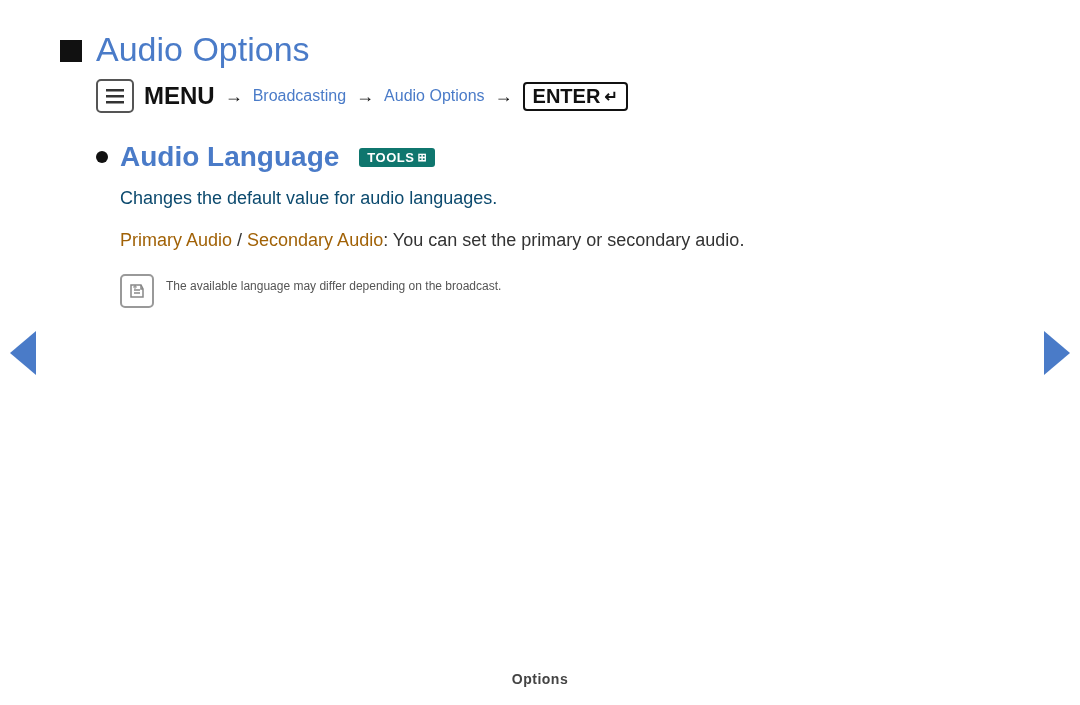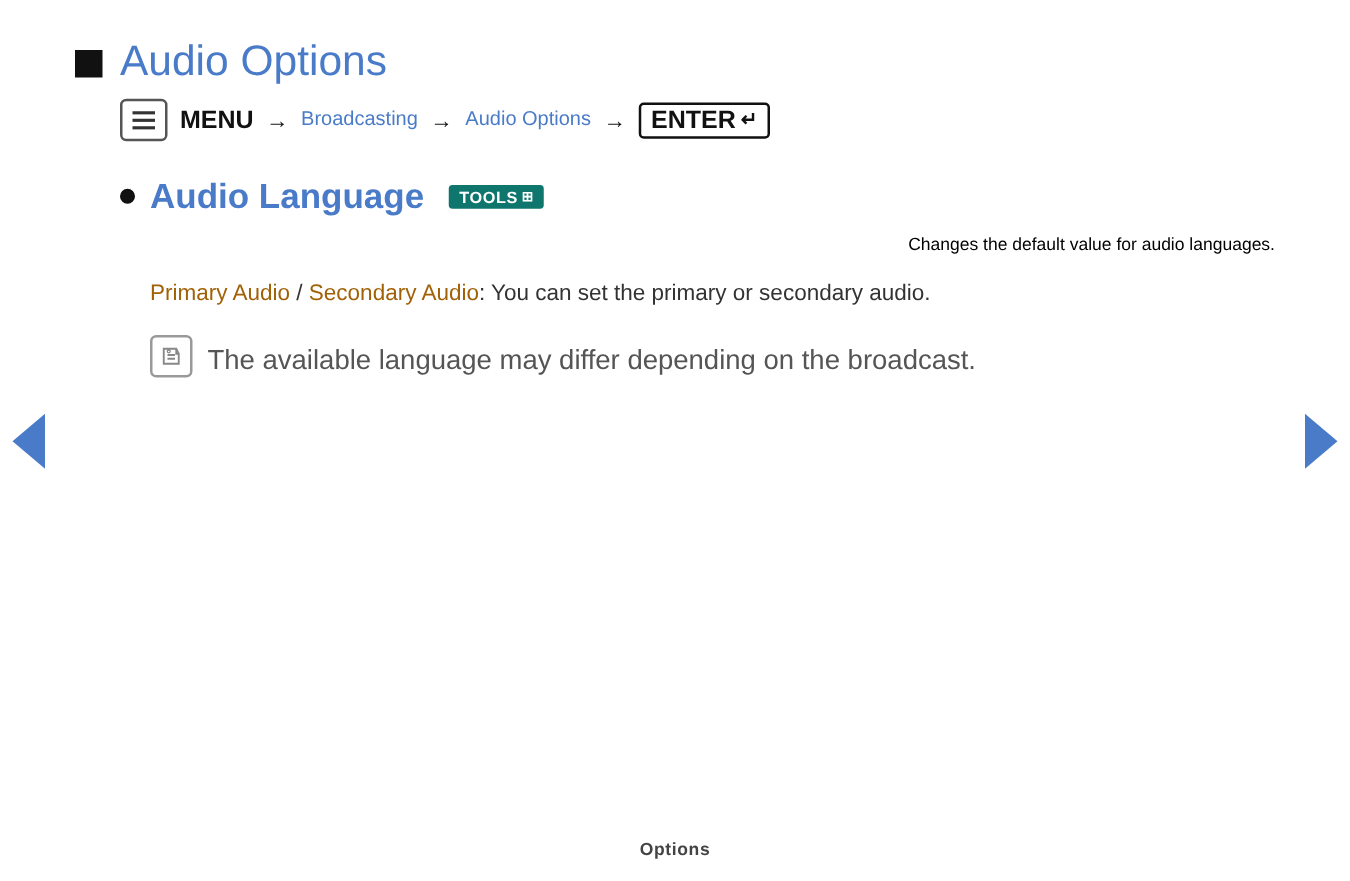--- a/index.html
+++ b/index.html
@@ -71,21 +71,21 @@
       height: 34px;
       border: 2px solid #555;
       border-radius: 5px;
       font-size: 13px;
       color: #333;
       flex-shrink: 0;
     }
 
     .menu-label {
       font-weight: 700;
-      font-size: 20px;
+      font-size: 24px;
       color: #111;
     }
 
     .arrow {
       font-size: 18px;
       color: #111;
       font-weight: 400;
     }
 
     .breadcrumb-link {
@@ -148,26 +148,25 @@
       margin-left: 8px;
       letter-spacing: 0.5px;
     }
 
     .tools-icon-small {
       font-size: 11px;
       margin-left: 3px;
     }
 
     .description-text {
-      font-size: 14px;
-      color: #000000;
+      font-size: 18px;
+      color: #0c4a6e;
       margin-left: 24px;
       margin-bottom: 14px;
       line-height: 1.5;
-      text-align: right;
     }
 
     .primary-secondary-row {
       margin-left: 24px;
       margin-bottom: 18px;
       font-size: 18px;
       color: #333;
       line-height: 1.6;
     }
 
@@ -197,21 +196,21 @@
 
     .note-icon svg {
       width: 20px;
       height: 20px;
       stroke: #888;
       fill: none;
       stroke-width: 1.8;
     }
 
     .note-text {
-      font-size: 22px;
+      font-size: 12px;
       color: #555;
       line-height: 1.5;
       padding-top: 4px;
     }
 
     
     .nav-arrow-left {
       position: absolute;
       left: 10px;
       top: 50%;

